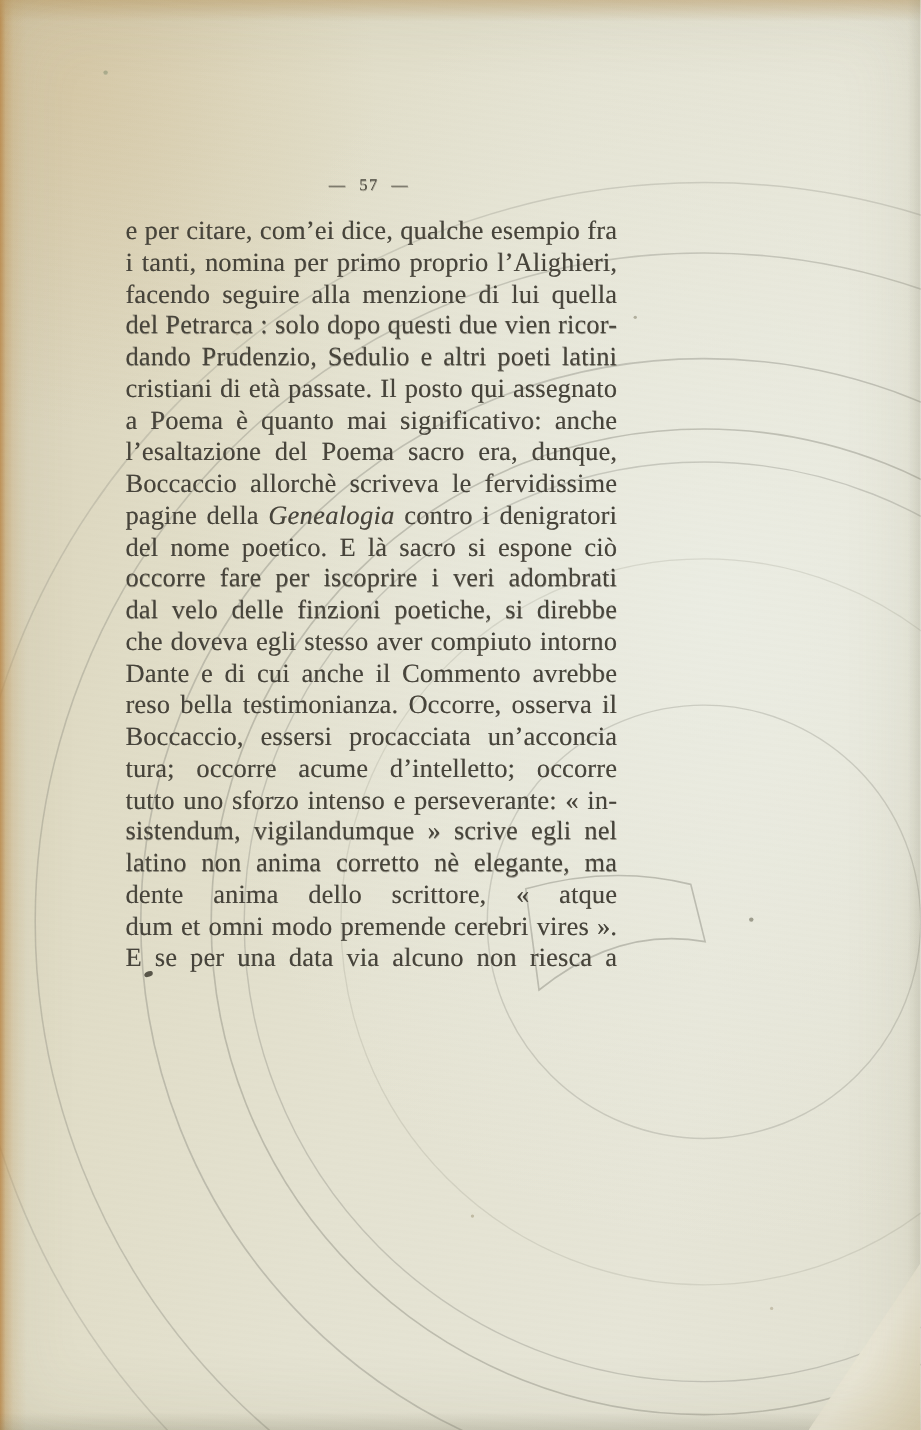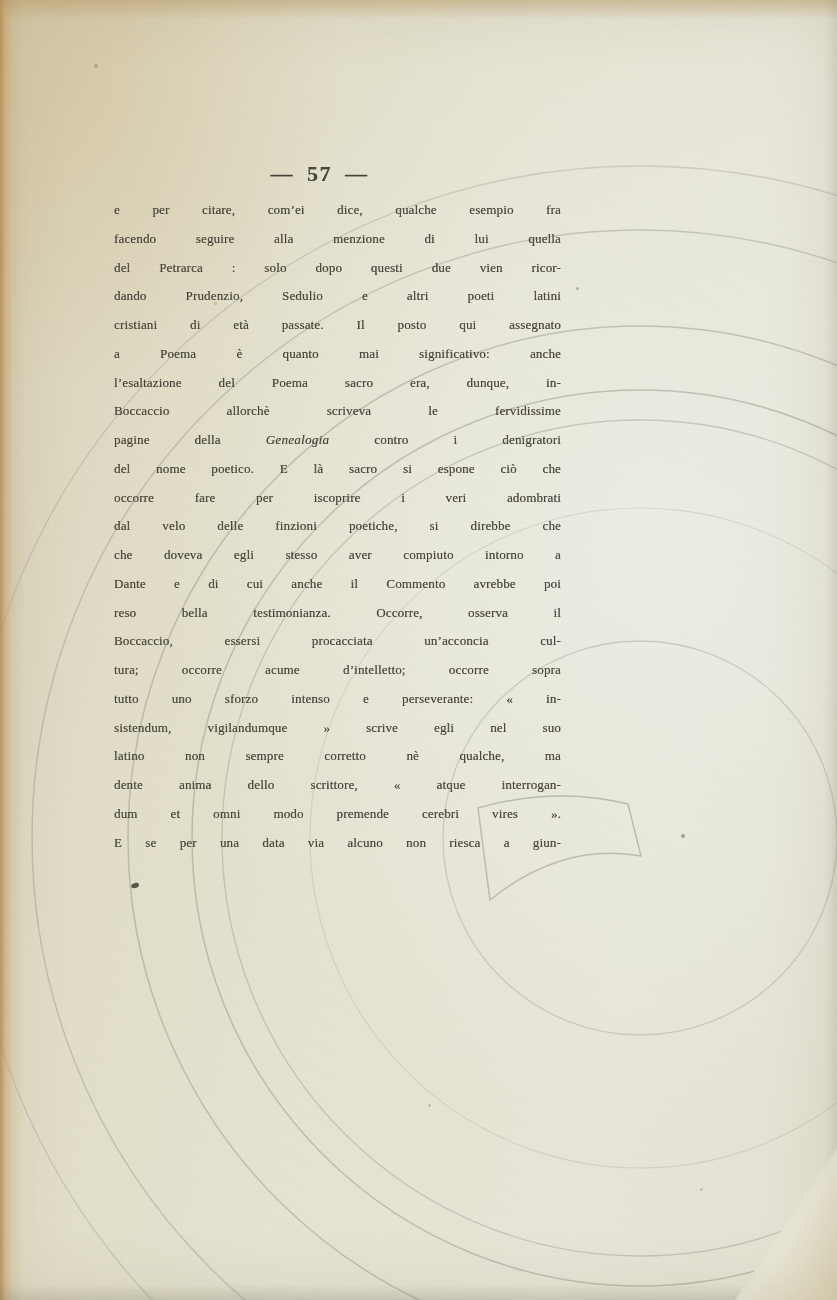--- a/index.html
+++ b/index.html
@@ -35,26 +35,26 @@
   .vignette{position:absolute;inset:0;pointer-events:none;
     box-shadow:inset 0 0 70px rgba(118,104,70,0.16);}
   .grain{position:absolute;inset:0;pointer-events:none;opacity:.5;
     background:repeating-linear-gradient(7deg, rgba(120,110,80,0.015) 0 3px, rgba(255,255,255,0.015) 3px 6px);}
   
   .curl{position:absolute;right:0;bottom:0;width:102px;height:152px;pointer-events:none;
     clip-path:polygon(0 100%,100% 0,100% 100%);
     background:linear-gradient(124deg, #c3b796 0%, #e4decb 16%, #e9e6d6 55%, #dcd3b6 100%);
     filter:drop-shadow(-2px -2px 2px rgba(110,100,75,0.25));}
   
-  .pagenum{position:absolute;left:96px;width:447px;top:161px;
-    text-align:center;font-size:22px;letter-spacing:1.5px;word-spacing:6px;
-    color:var(--ink);text-shadow:0.3px 0.3px 0.5px rgba(70,66,56,0.45);font-weight:bold;}
+  .pagenum{position:absolute;left:112px;width:447px;top:161px;
+    text-align:center;font-size:15px;letter-spacing:1.5px;word-spacing:6px;
+    color:var(--ink);text-shadow:0.3px 0.3px 0.5px rgba(70,66,56,0.45);}
   .textblock{position:absolute;left:114px;top:196px;width:447px;}
   .line{
-    font-size:13px;letter-spacing:0.15px;line-height:28.75px;height:28.75px;overflow:hidden;
+    font-size:24px;letter-spacing:0.15px;line-height:28.75px;height:28.75px;overflow:hidden;
     text-align:justify;text-align-last:justify;
     text-shadow:0.3px 0.3px 0.5px rgba(70,66,56,0.5);
   }
   .line::after{content:"";display:inline-block;width:100%;height:0;}
   .line i{letter-spacing:0.3px;}
   
   .speck{position:absolute;border-radius:50%;pointer-events:none;}
   .speck.ink{left:131px;top:883px;width:8px;height:5px;background:#3f3d33;
     transform:rotate(-14deg);border-radius:60% 40% 55% 45%;opacity:.85;}
   .speck.s1{left:681px;top:834px;width:4px;height:4px;background:#8b8979;opacity:.8;}
@@ -77,39 +77,40 @@
     <circle cx="640" cy="838" r="418" stroke-width="1.3" opacity="0.34"></circle>
     <circle cx="640" cy="838" r="330" stroke-width="1.2" opacity="0.20"></circle>
     <circle cx="640" cy="838" r="197" stroke-width="1.3" opacity="0.30"></circle>
     <path d="M 478 808 Q 556 786 628 804 L 641 856 Q 562 842 490 900 Z" stroke-width="1.5" opacity="0.45"></path>
   </svg>
 
   <div class="pagenum">— 57 —</div>
 
   <div class="textblock">
       <div class="line">e per citare, com’ei dice, qualche esempio fra</div>
+      <div class="line">i tanti, nomina per primo proprio l’Alighieri,</div>
       <div class="line">facendo seguire alla menzione di lui quella</div>
       <div class="line">del Petrarca : solo dopo questi due vien ricor-</div>
       <div class="line">dando Prudenzio, Sedulio e altri poeti latini</div>
       <div class="line">cristiani di età passate. Il posto qui assegnato</div>
       <div class="line">a Poema è quanto mai significativo: anche</div>
       <div class="line">l’esaltazione del Poema sacro era, dunque, in-</div>
       <div class="line">Boccaccio allorchè scriveva le fervidissime</div>
       <div class="line">pagine della <i>Genealogia</i> contro i denigratori</div>
       <div class="line">del nome poetico. E là sacro si espone ciò che</div>
       <div class="line">occorre fare per iscoprire i veri adombrati</div>
       <div class="line">dal velo delle finzioni poetiche, si direbbe che</div>
       <div class="line">che doveva egli stesso aver compiuto intorno a</div>
       <div class="line">Dante e di cui anche il Commento avrebbe poi</div>
       <div class="line">reso bella testimonianza. Occorre, osserva il</div>
       <div class="line">Boccaccio, essersi procacciata un’acconcia cul-</div>
       <div class="line">tura; occorre acume d’intelletto; occorre sopra</div>
       <div class="line">tutto uno sforzo intenso e perseverante: « in-</div>
       <div class="line">sistendum, vigilandumque » scrive egli nel suo</div>
-      <div class="line">latino non sempre corretto nè qualche, ma</div>
+      <div class="line">latino non anima corretto nè elegante, ma</div>
       <div class="line">dente anima dello scrittore, « atque interrogan-</div>
       <div class="line">dum et omni modo premende cerebri vires ».</div>
       <div class="line">E se per una data via alcuno non riesca a giun-</div>
     </div>
 
   <span class="speck ink"></span>
   <span class="speck s1"></span>
   <span class="speck s2"></span>
   <span class="speck s3"></span>
   <span class="speck s4"></span>

